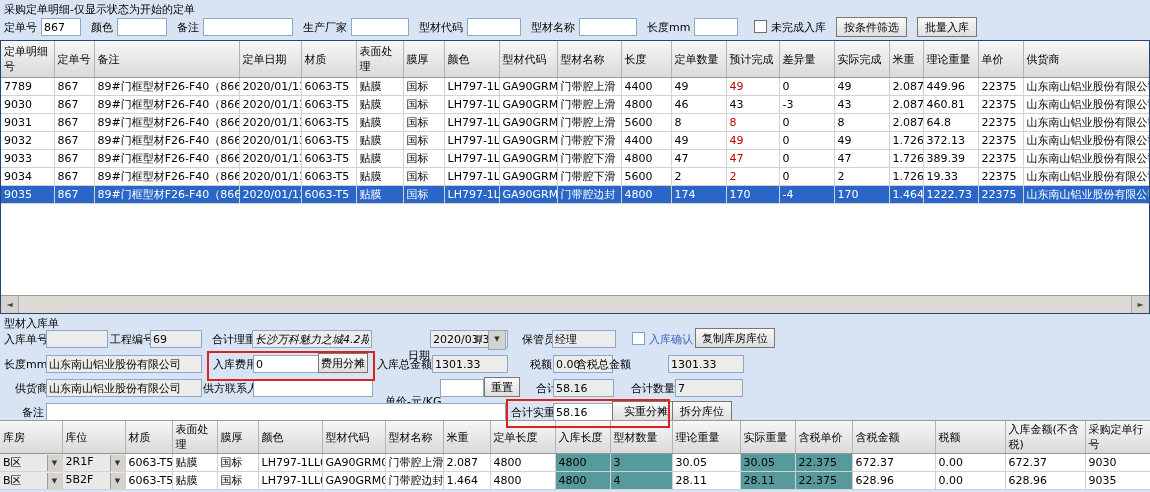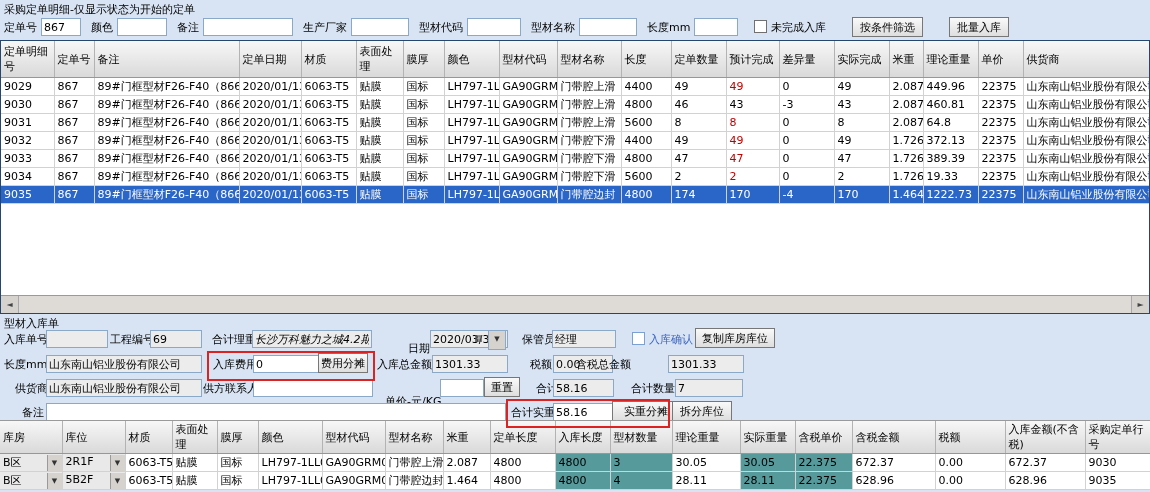--- a/index.html
+++ b/index.html
@@ -13,21 +13,21 @@
        font-family:inherit;padding:0 2px;box-sizing:content-box}
   .btn{height:20px;background:linear-gradient(#f9f9f9,#dedede);border:1px solid #777;
        font-size:11px;font-family:inherit;padding:0 7px;cursor:default}
   .cb{display:inline-block;width:11px;height:11px;background:#fff;border:1px solid #707070;vertical-align:-2px}
   .cb.blue{border-color:#7ba0d6}
   
   .top-title{position:absolute;left:4px;top:2px;white-space:nowrap}
   .filter-row{position:absolute;left:4px;top:17px;display:flex;align-items:center;white-space:nowrap}
   .filter-row .lbl{margin:0 4px 0 10px}
   .filter-row .lbl:first-child{margin-left:0}
-  .filter-row .btn{margin-left:26px}
+  .filter-row .btn{margin-left:10px}
   .w34{width:34px}.w44{width:44px}.w84{width:84px}.w52{width:52px}.w48{width:48px}.w38{width:38px}
   .table-region{position:absolute;left:0;top:40px;width:1148px;height:272px;
     border:1px solid #24466f;background:#fff;display:flex;flex-direction:column;overflow:hidden}
   table{border-collapse:collapse;table-layout:fixed;width:1150px}
   th{background:linear-gradient(#f7f7f7,#d9d9d9);border-right:1px solid #b3b3b3;border-bottom:1px solid #979797;
      font-weight:normal;font-size:11px;text-align:left;vertical-align:middle;padding:1px 3px;overflow:hidden}
   .ttable th{height:34px}
   .btable th{height:24px}
   td{border-right:1px solid #d2d2d2;border-bottom:1px solid #d2d2d2;height:17px;
      padding:0 3px;white-space:nowrap;overflow:hidden;font-size:11px;background:#fff}
@@ -124,21 +124,21 @@
           <th>差异量</th>
           <th>实际完成</th>
           <th>米重</th>
           <th>理论重量</th>
           <th>单价</th>
           <th>供货商</th>
         </tr>
       </thead>
       <tbody>
         <tr>
-          <td>9029</td>
+          <td>7789</td>
           <td>867</td>
           <td>89#门框型材F26-F40（866+867）</td>
           <td>2020/01/13</td>
           <td>6063-T5</td>
           <td>贴膜</td>
           <td>国标</td>
           <td>LH797-1LL0</td>
           <td>GA90GRM03</td>
           <td>门带腔上滑</td>
           <td>4400</td>
@@ -287,21 +287,21 @@
 
 <div class="bottom-panel">
   <div class="section-title">型材入库单</div>
 
   <span class="flbl" style="left:4px;top:16px">入库单号</span>
   <input class="fin ro" style="left: 46px; top: 14px; width: 56px;" value="">
   <span class="flbl" style="left:110px;top:16px">工程编号</span>
   <input class="fin ro" style="left: 150px; top: 14px; width: 46px;" value="69">
   <span class="flbl" style="left:212px;top:16px">合计理重</span>
   <input class="fin ro" style="left: 252px; top: 14px; width: 114px; font-style: italic;" value="长沙万科魅力之城4.2期">
-  <span class="flbl" style="left:408px;top:25px">日期</span>
+  <span class="flbl" style="left:408px;top:32px">日期</span>
   <input class="fin ro" style="left: 430px; top: 14px; width: 72px;" value="2020/03/31">
   <span class="mini-icon" style="left:474px;top:17px;position:absolute">▦</span>
   <span class="drop-btn" style="left:488px;top:14px">▼</span>
   <span class="flbl" style="left:522px;top:16px">保管员</span>
   <input class="fin ro" style="left: 552px; top: 14px; width: 58px;" value="经理">
   <span class="cb blue" style="position:absolute;left:632px;top:16px"></span>
   <span class="flbl blue" style="left:649px;top:16px">入库确认</span>
   <button class="fbtn" style="left:695px;top:12px;width:80px">复制库房库位</button>
 
   <span class="flbl" style="left:4px;top:41px">长度mm</span>

